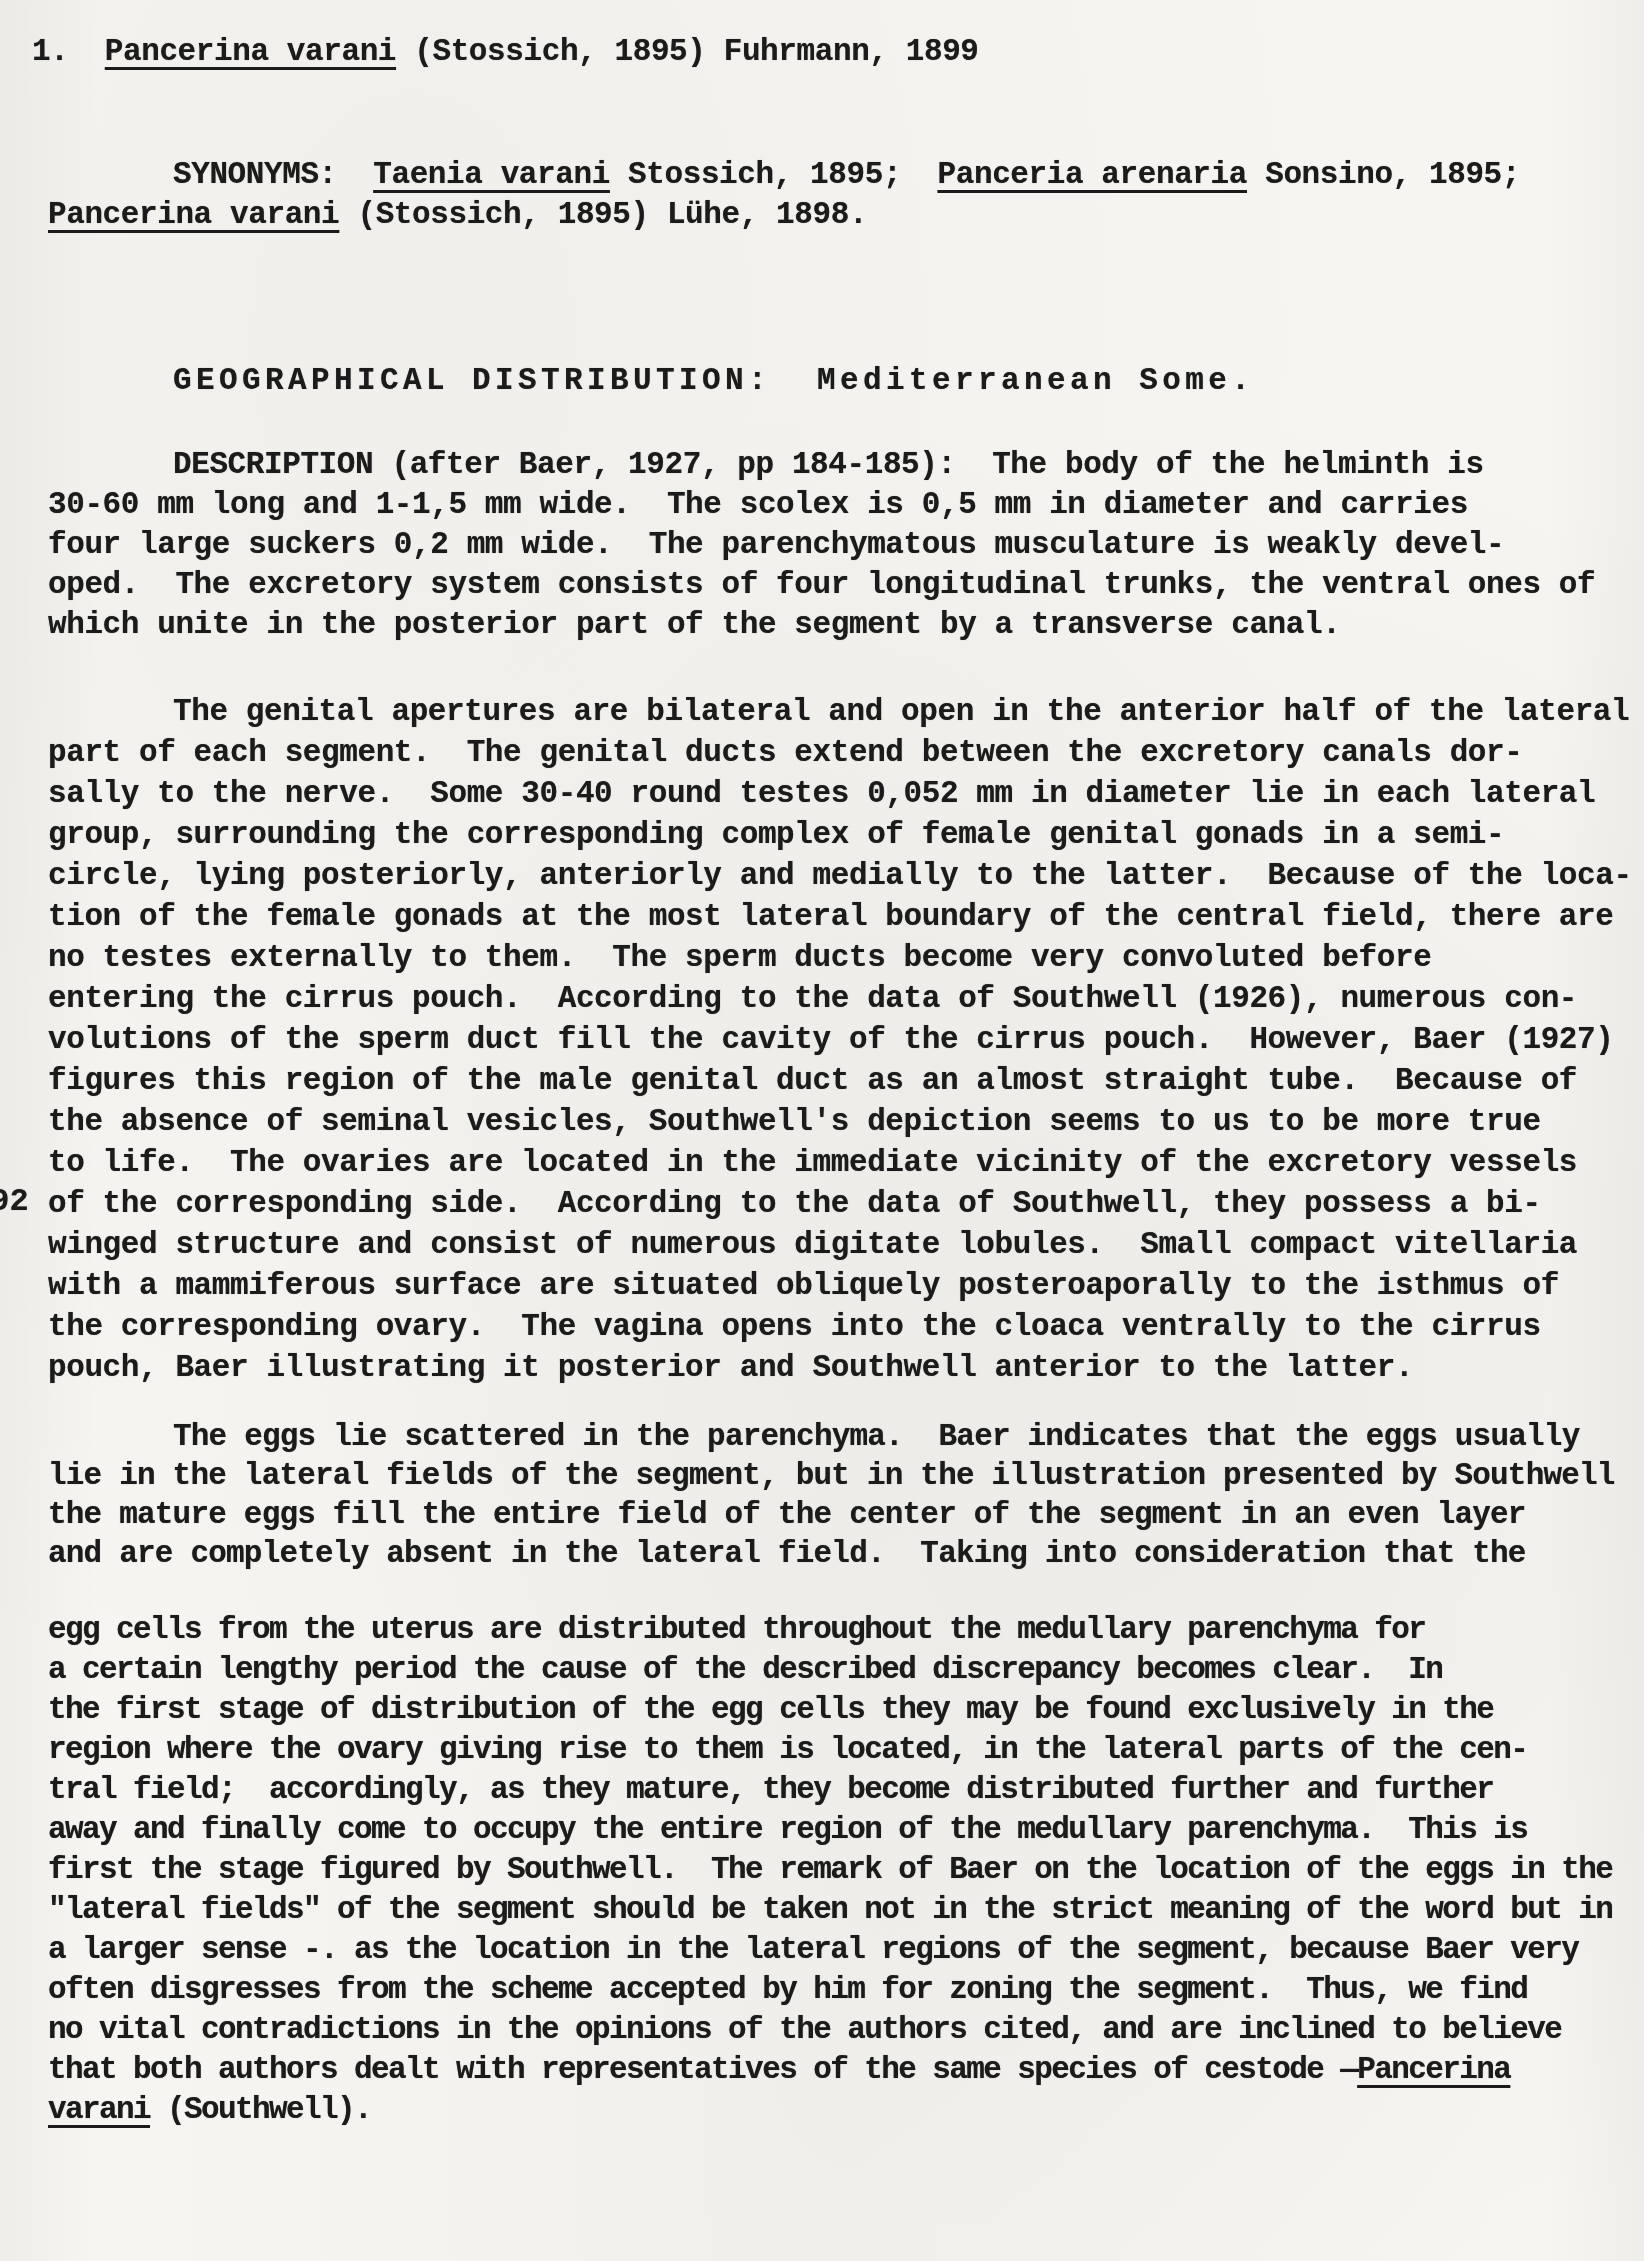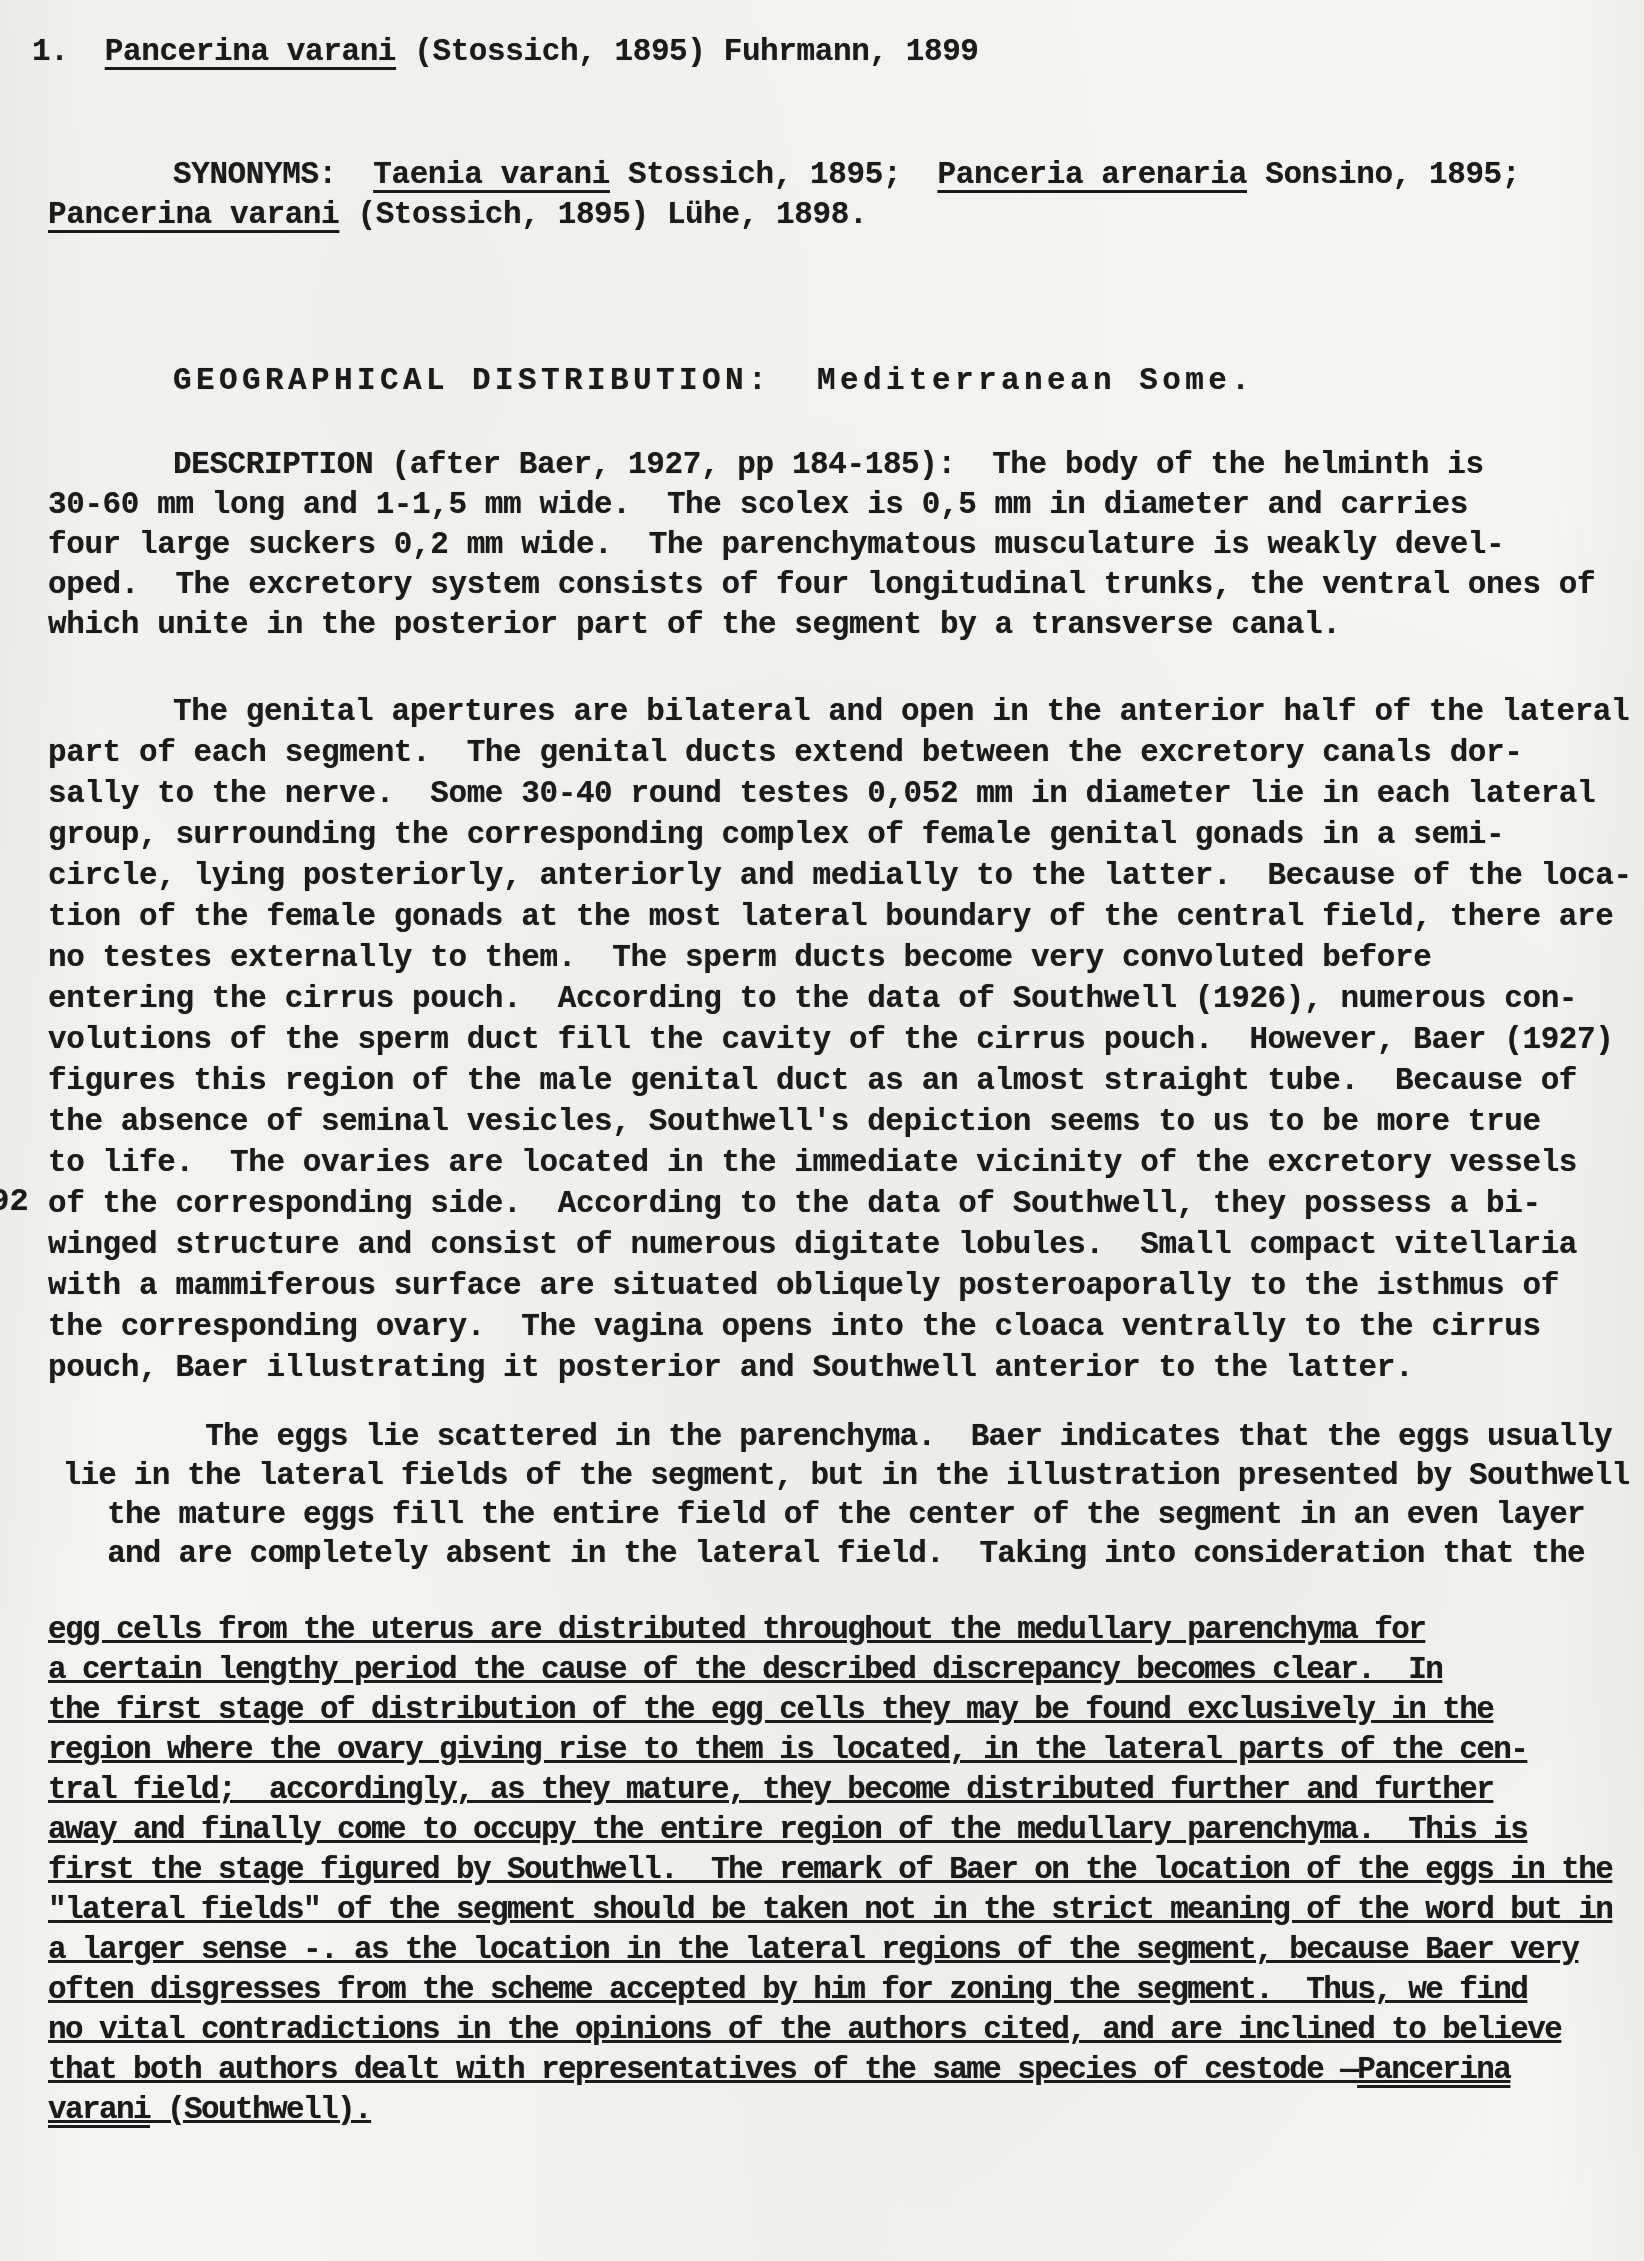--- a/index.html
+++ b/index.html
@@ -26,22 +26,22 @@
     font-size: 31px;
     line-height: 40px;
     letter-spacing: -0.4px;
     white-space: pre;
     text-shadow: 0 0 0.8px rgba(10,10,10,0.55);
   }
   .indent { text-indent: 125px; }
   .center { left: 32px; width: 1580px; text-align: left; text-indent: 0; }
   .lh49 { line-height: 39px; }
   .lh51 { line-height: 41px; }
-  .ls1  { letter-spacing: -0.8px; text-align: center; }
-  .ls2  { letter-spacing: -1.6px; text-decoration: underline; }
+  .ls1  { letter-spacing: -0.8px; }
+  .ls2  { letter-spacing: -1.6px; }
   .wide { letter-spacing: 4.4px; }
   .u {
     text-decoration: underline;
     text-decoration-thickness: 3.2px;
     text-underline-offset: 7.3px;
   }
   .pagenum {
     position: absolute;
     left: -9.7px;
     top: 1182px;

